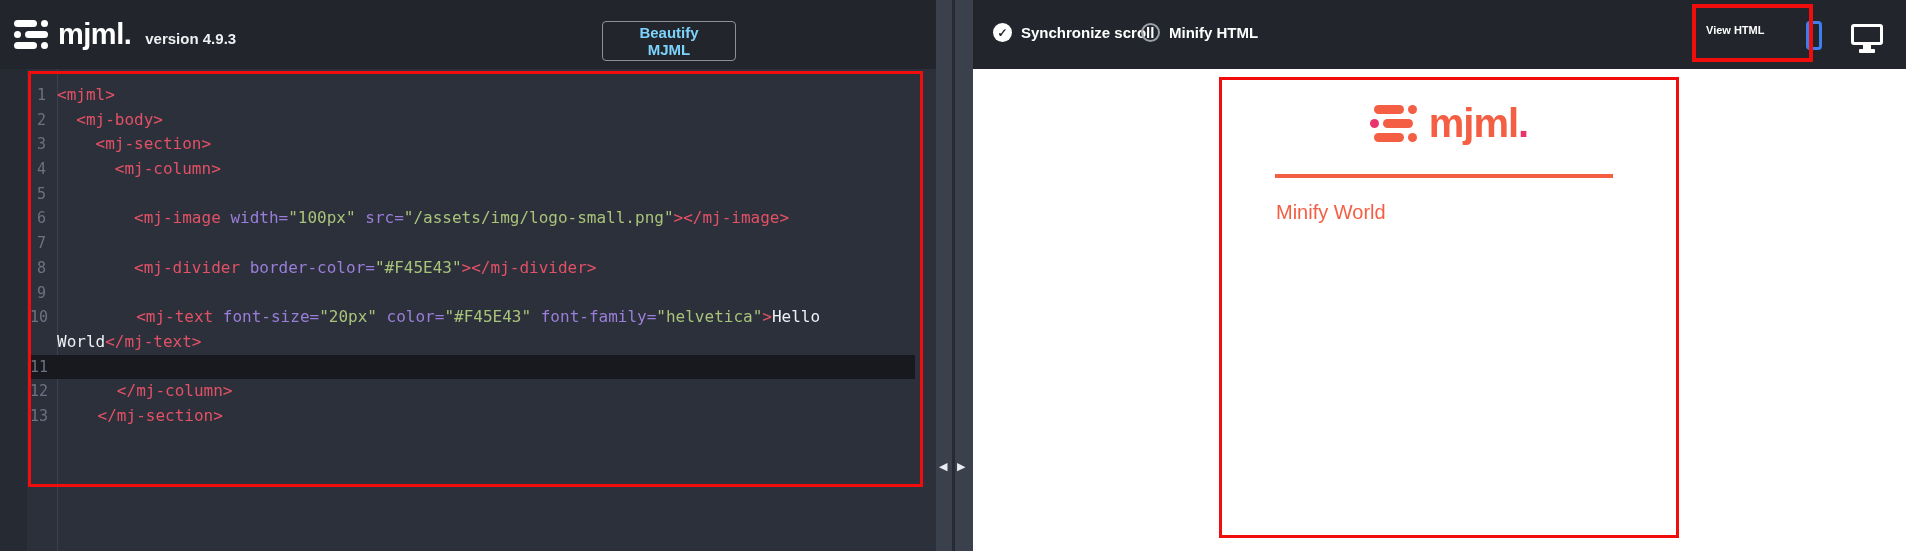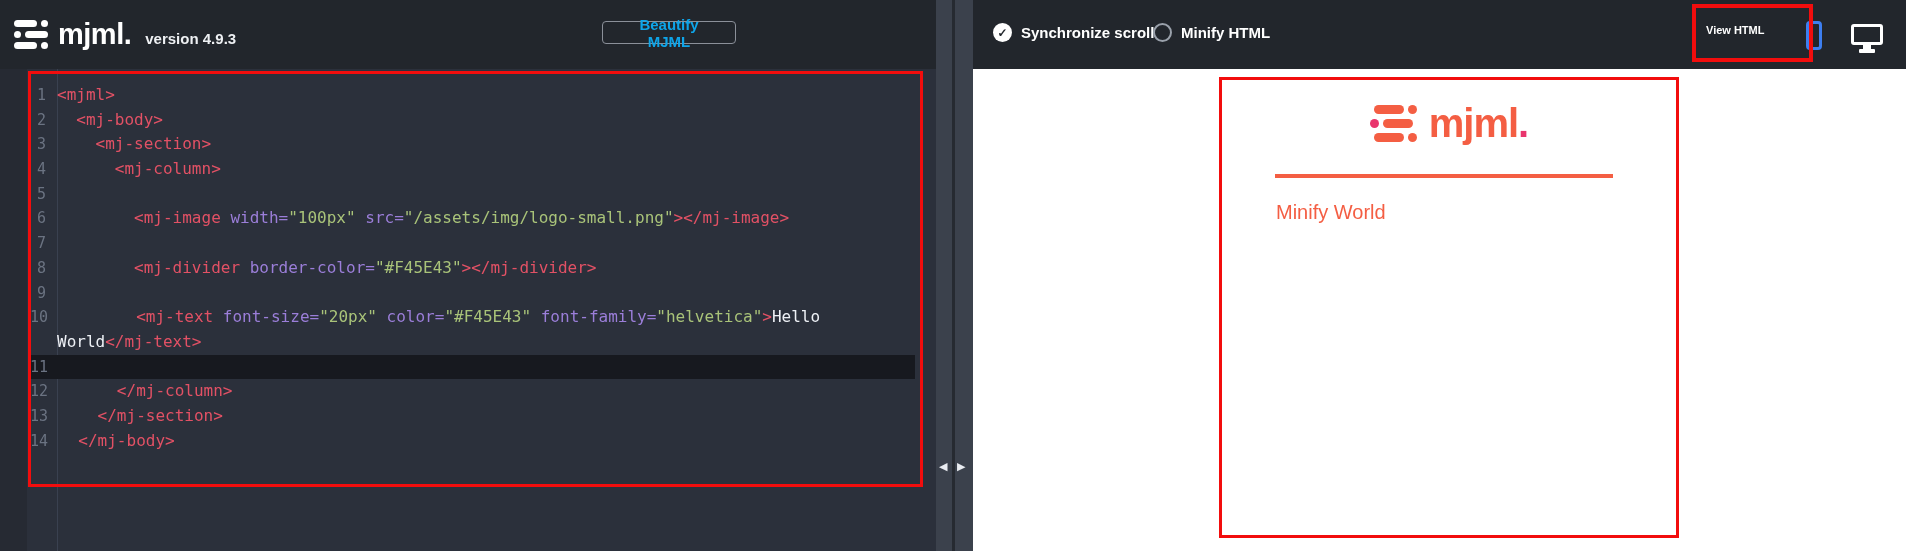--- a/index.html
+++ b/index.html
@@ -15,22 +15,22 @@
   .brand { position:absolute; left:14px; top:18px; display:flex; align-items:center; }
   .logo-icon { display:flex; flex-direction:column; gap:4px; }
   .logo-icon .row { display:flex; align-items:center; gap:4px; }
   .logo-icon .bar { width:23px; height:7px; border-radius:4px; }
   .logo-icon .dot { width:7px; height:7px; border-radius:50%; }
   .logo-icon.white .bar, .logo-icon.white .dot { background:#ffffff; }
   .brand-text { margin-left:10px; font-size:29px; font-weight:bold; color:#ffffff; letter-spacing:-0.5px; }
   .version { margin-left:14px; font-size:15px; font-weight:600; color:#eef0f3; padding-top:7px; }
 
   .hdr-btn {
-    position:absolute; top:21px; height:23px; background:transparent;
-    border:1px solid #8b9099; border-radius:4px; color:#0ea5e9;
+    position:absolute; top:21px; height:40px; background:transparent;
+    border:1px solid #8b9099; border-radius:4px; color:#7dd3fc;
     font-family:"Liberation Sans", sans-serif; font-size:15px; font-weight:bold;
     display:flex; align-items:center; justify-content:center; padding:0 16px; cursor:pointer;
   }
   .btn-beautify { left:602px; width:134px; }
   .btn-migrate { left:748px; width:172px; }
 
   .ctl { position:absolute; display:flex; align-items:center; color:#ffffff; font-size:15px; font-weight:600; }
   .check-circle {
     width:19px; height:19px; border-radius:50%; background:#ffffff; color:#22262c;
     font-size:12px; font-weight:bold; display:flex; align-items:center; justify-content:center;
@@ -106,21 +106,21 @@
       <div class="version">version 4.9.3</div>
     </div>
     <button class="hdr-btn btn-beautify">Beautify MJML</button>
   </div>
 
   <div class="hdr-right">
     <div class="ctl" style="left:20px; top:23px;">
       <span class="check-circle">✓</span>
       <span style="margin-left:9px;">Synchronize scroll</span>
     </div>
-    <div class="ctl" style="left:180px; top:23px;justify-content:center;">
+    <div class="ctl" style="left:168px; top:23px;justify-content:center;">
       <span class="radio-circle"></span>
       <span style="margin-left:9px;">Minify HTML</span>
     </div>
   </div>
   <div class="viewhtml">View HTML</div>
   <div class="phone-icon"></div>
   <div class="monitor-icon">
     <div class="monitor-screen"></div>
     <div class="monitor-neck"></div>
     <div class="monitor-base"></div>
@@ -137,21 +137,20 @@
         <div class="cm-row"><span class="cm-num">5</span><span class="cm-content"></span></div>
         <div class="cm-row"><span class="cm-num">6</span><span class="cm-content"><span class="tk-tag">        &lt;mj-image</span><span class="tk-attr"> width=</span><span class="tk-str">"100px"</span><span class="tk-attr"> src=</span><span class="tk-str">"/assets/img/logo-small.png"</span><span class="tk-tag">&gt;&lt;/mj-image&gt;</span></span></div>
         <div class="cm-row"><span class="cm-num">7</span><span class="cm-content"></span></div>
         <div class="cm-row"><span class="cm-num">8</span><span class="cm-content"><span class="tk-tag">        &lt;mj-divider</span><span class="tk-attr"> border-color=</span><span class="tk-str">"#F45E43"</span><span class="tk-tag">&gt;&lt;/mj-divider&gt;</span></span></div>
         <div class="cm-row"><span class="cm-num">9</span><span class="cm-content"></span></div>
         <div class="cm-row"><span class="cm-num">10</span><span class="cm-content"><span class="tk-tag">        &lt;mj-text</span><span class="tk-attr"> font-size=</span><span class="tk-str">"20px"</span><span class="tk-attr"> color=</span><span class="tk-str">"#F45E43"</span><span class="tk-attr"> font-family=</span><span class="tk-str">"helvetica"</span><span class="tk-tag">&gt;</span><span class="tk-txt">Hello</span></span></div>
         <div class="cm-row"><span class="cm-num"></span><span class="cm-content"><span class="tk-txt">World</span><span class="tk-tag">&lt;/mj-text&gt;</span></span></div>
         <div class="cm-row active"><span class="cm-num">11</span><span class="cm-content"></span></div>
         <div class="cm-row"><span class="cm-num">12</span><span class="cm-content"><span class="tk-tag">      &lt;/mj-column&gt;</span></span></div>
         <div class="cm-row"><span class="cm-num">13</span><span class="cm-content"><span class="tk-tag">    &lt;/mj-section&gt;</span></span></div>
-        <div class="cm-row"><span class="cm-num">14</span><span class="cm-content"><span class="tk-tag">  &lt;/mj-body&gt;</span></span></div>
       </div>
   </div>
 
   <div class="splitter">
     <div class="mid"></div>
     <div class="split-arrow arr-l">◀</div>
     <div class="split-arrow arr-r">▶</div>
   </div>
 
   <div class="preview-pane"></div>

